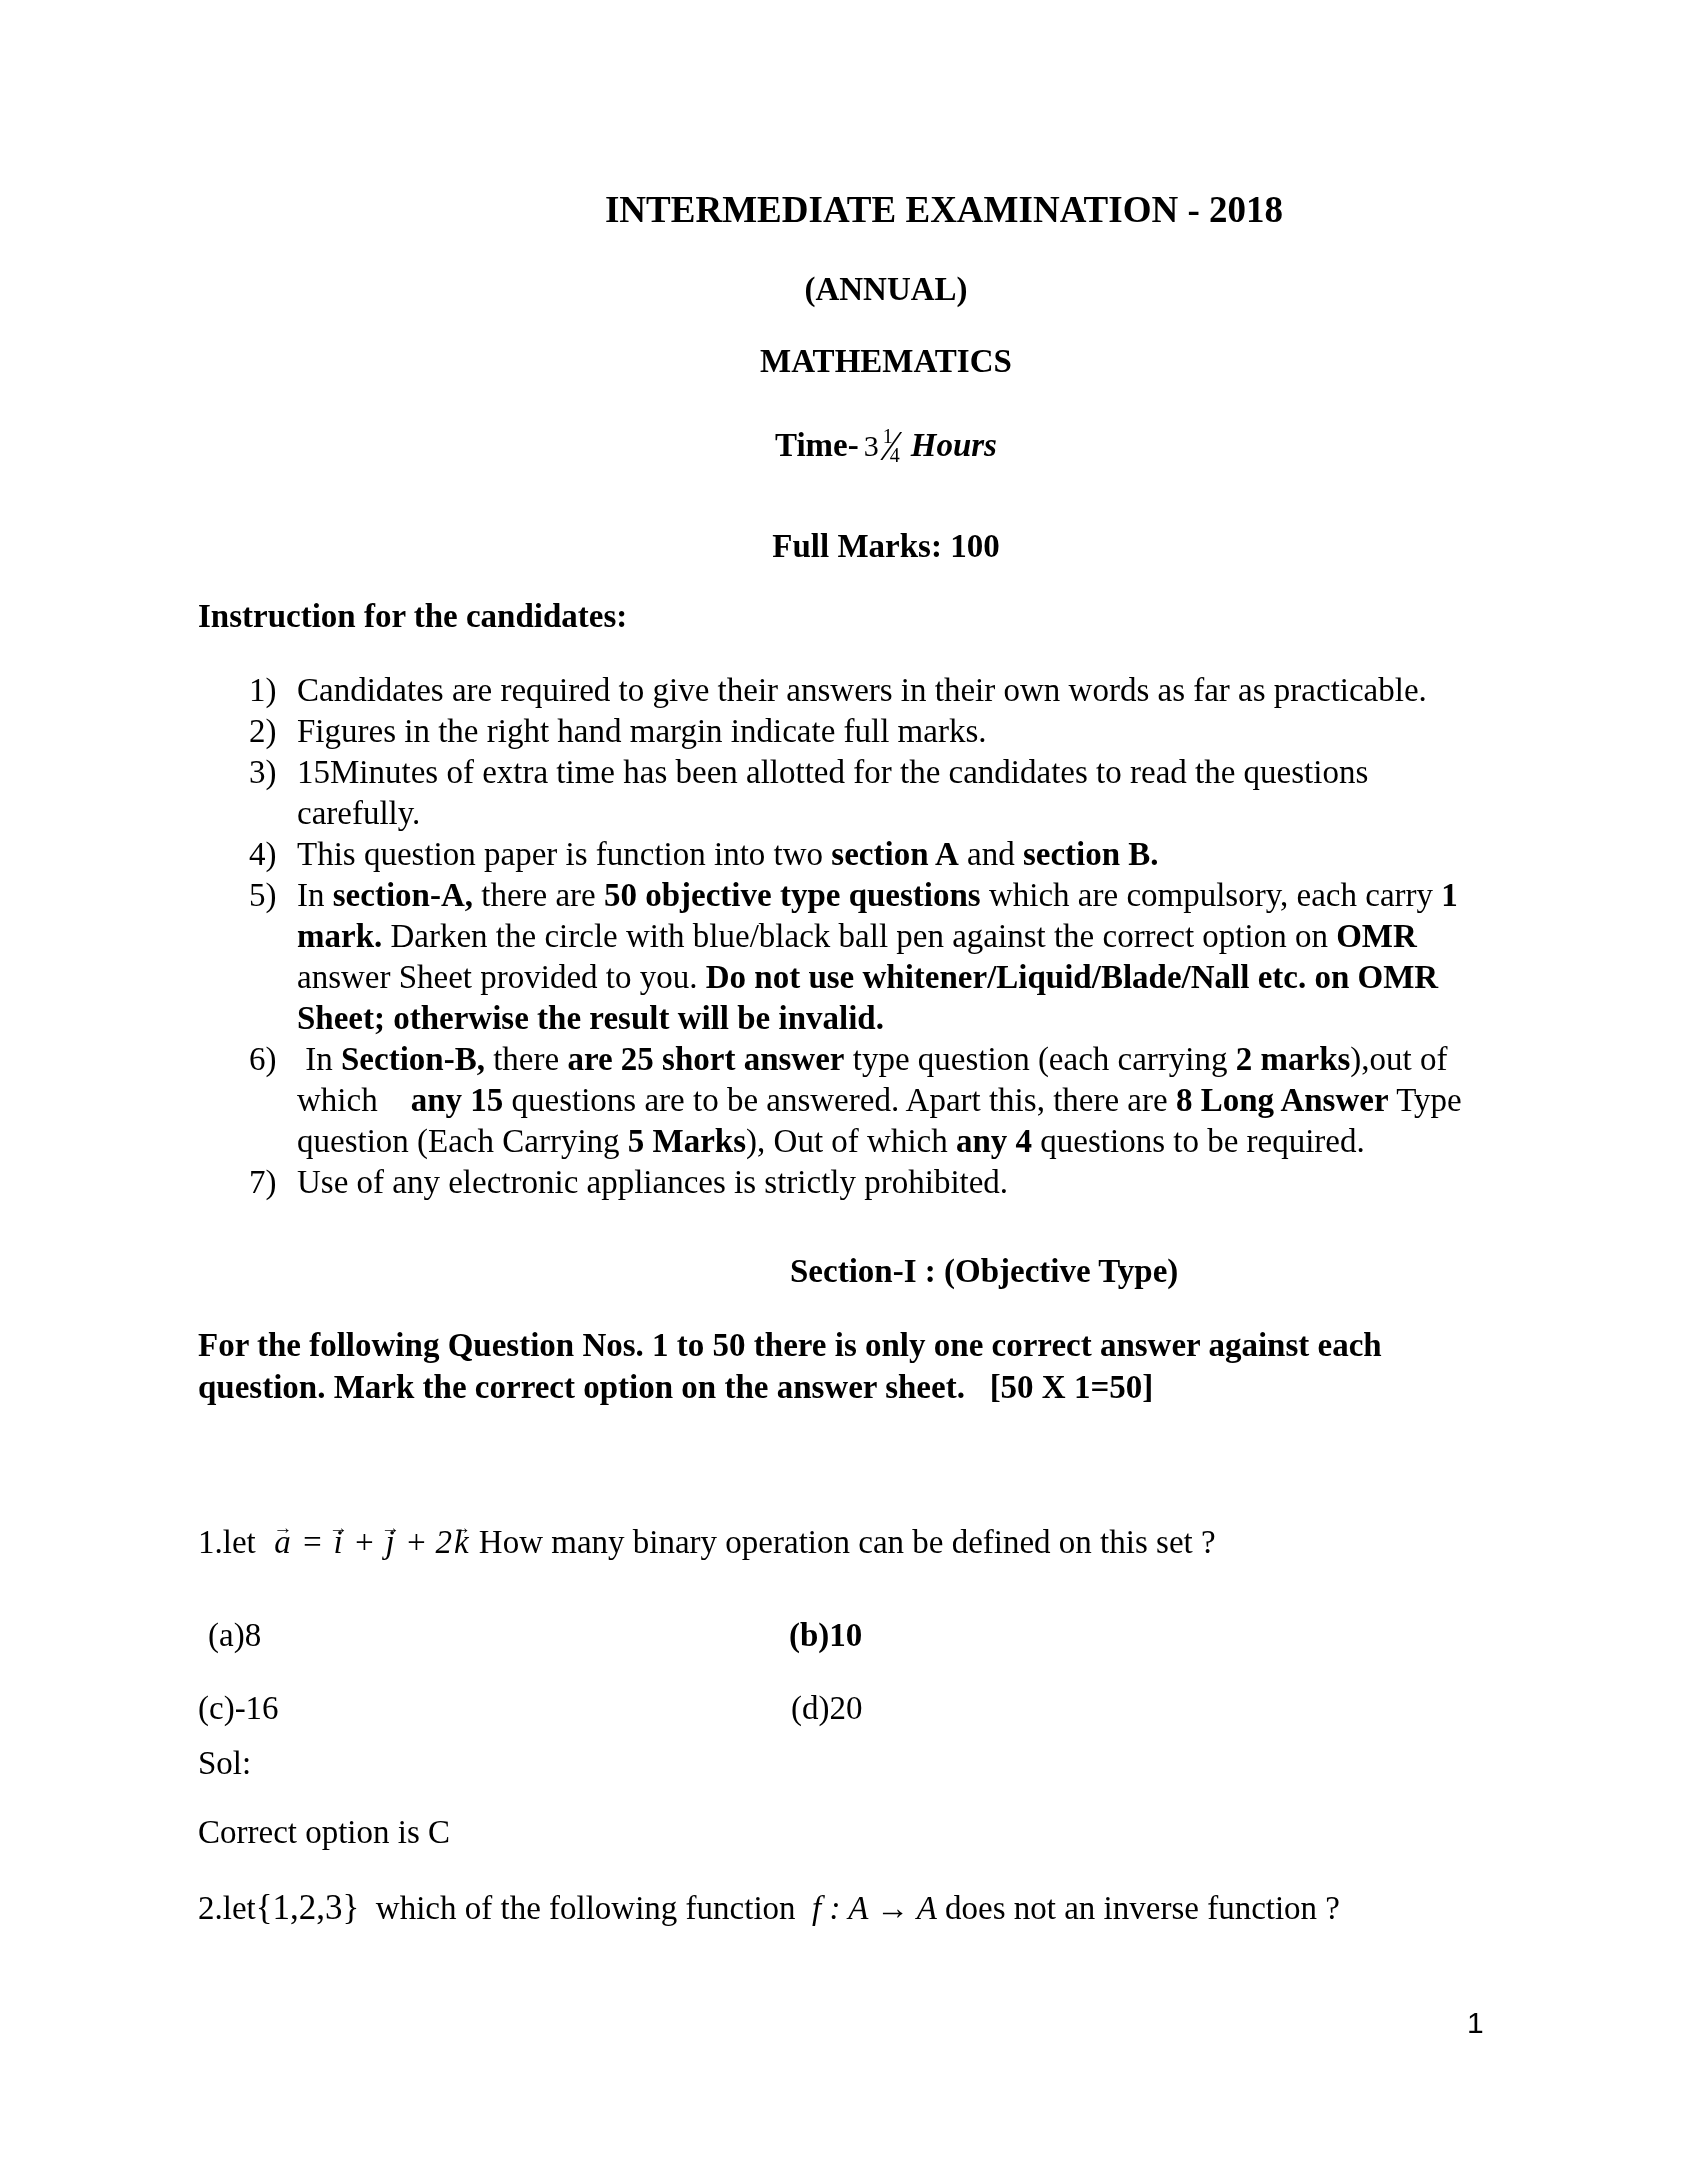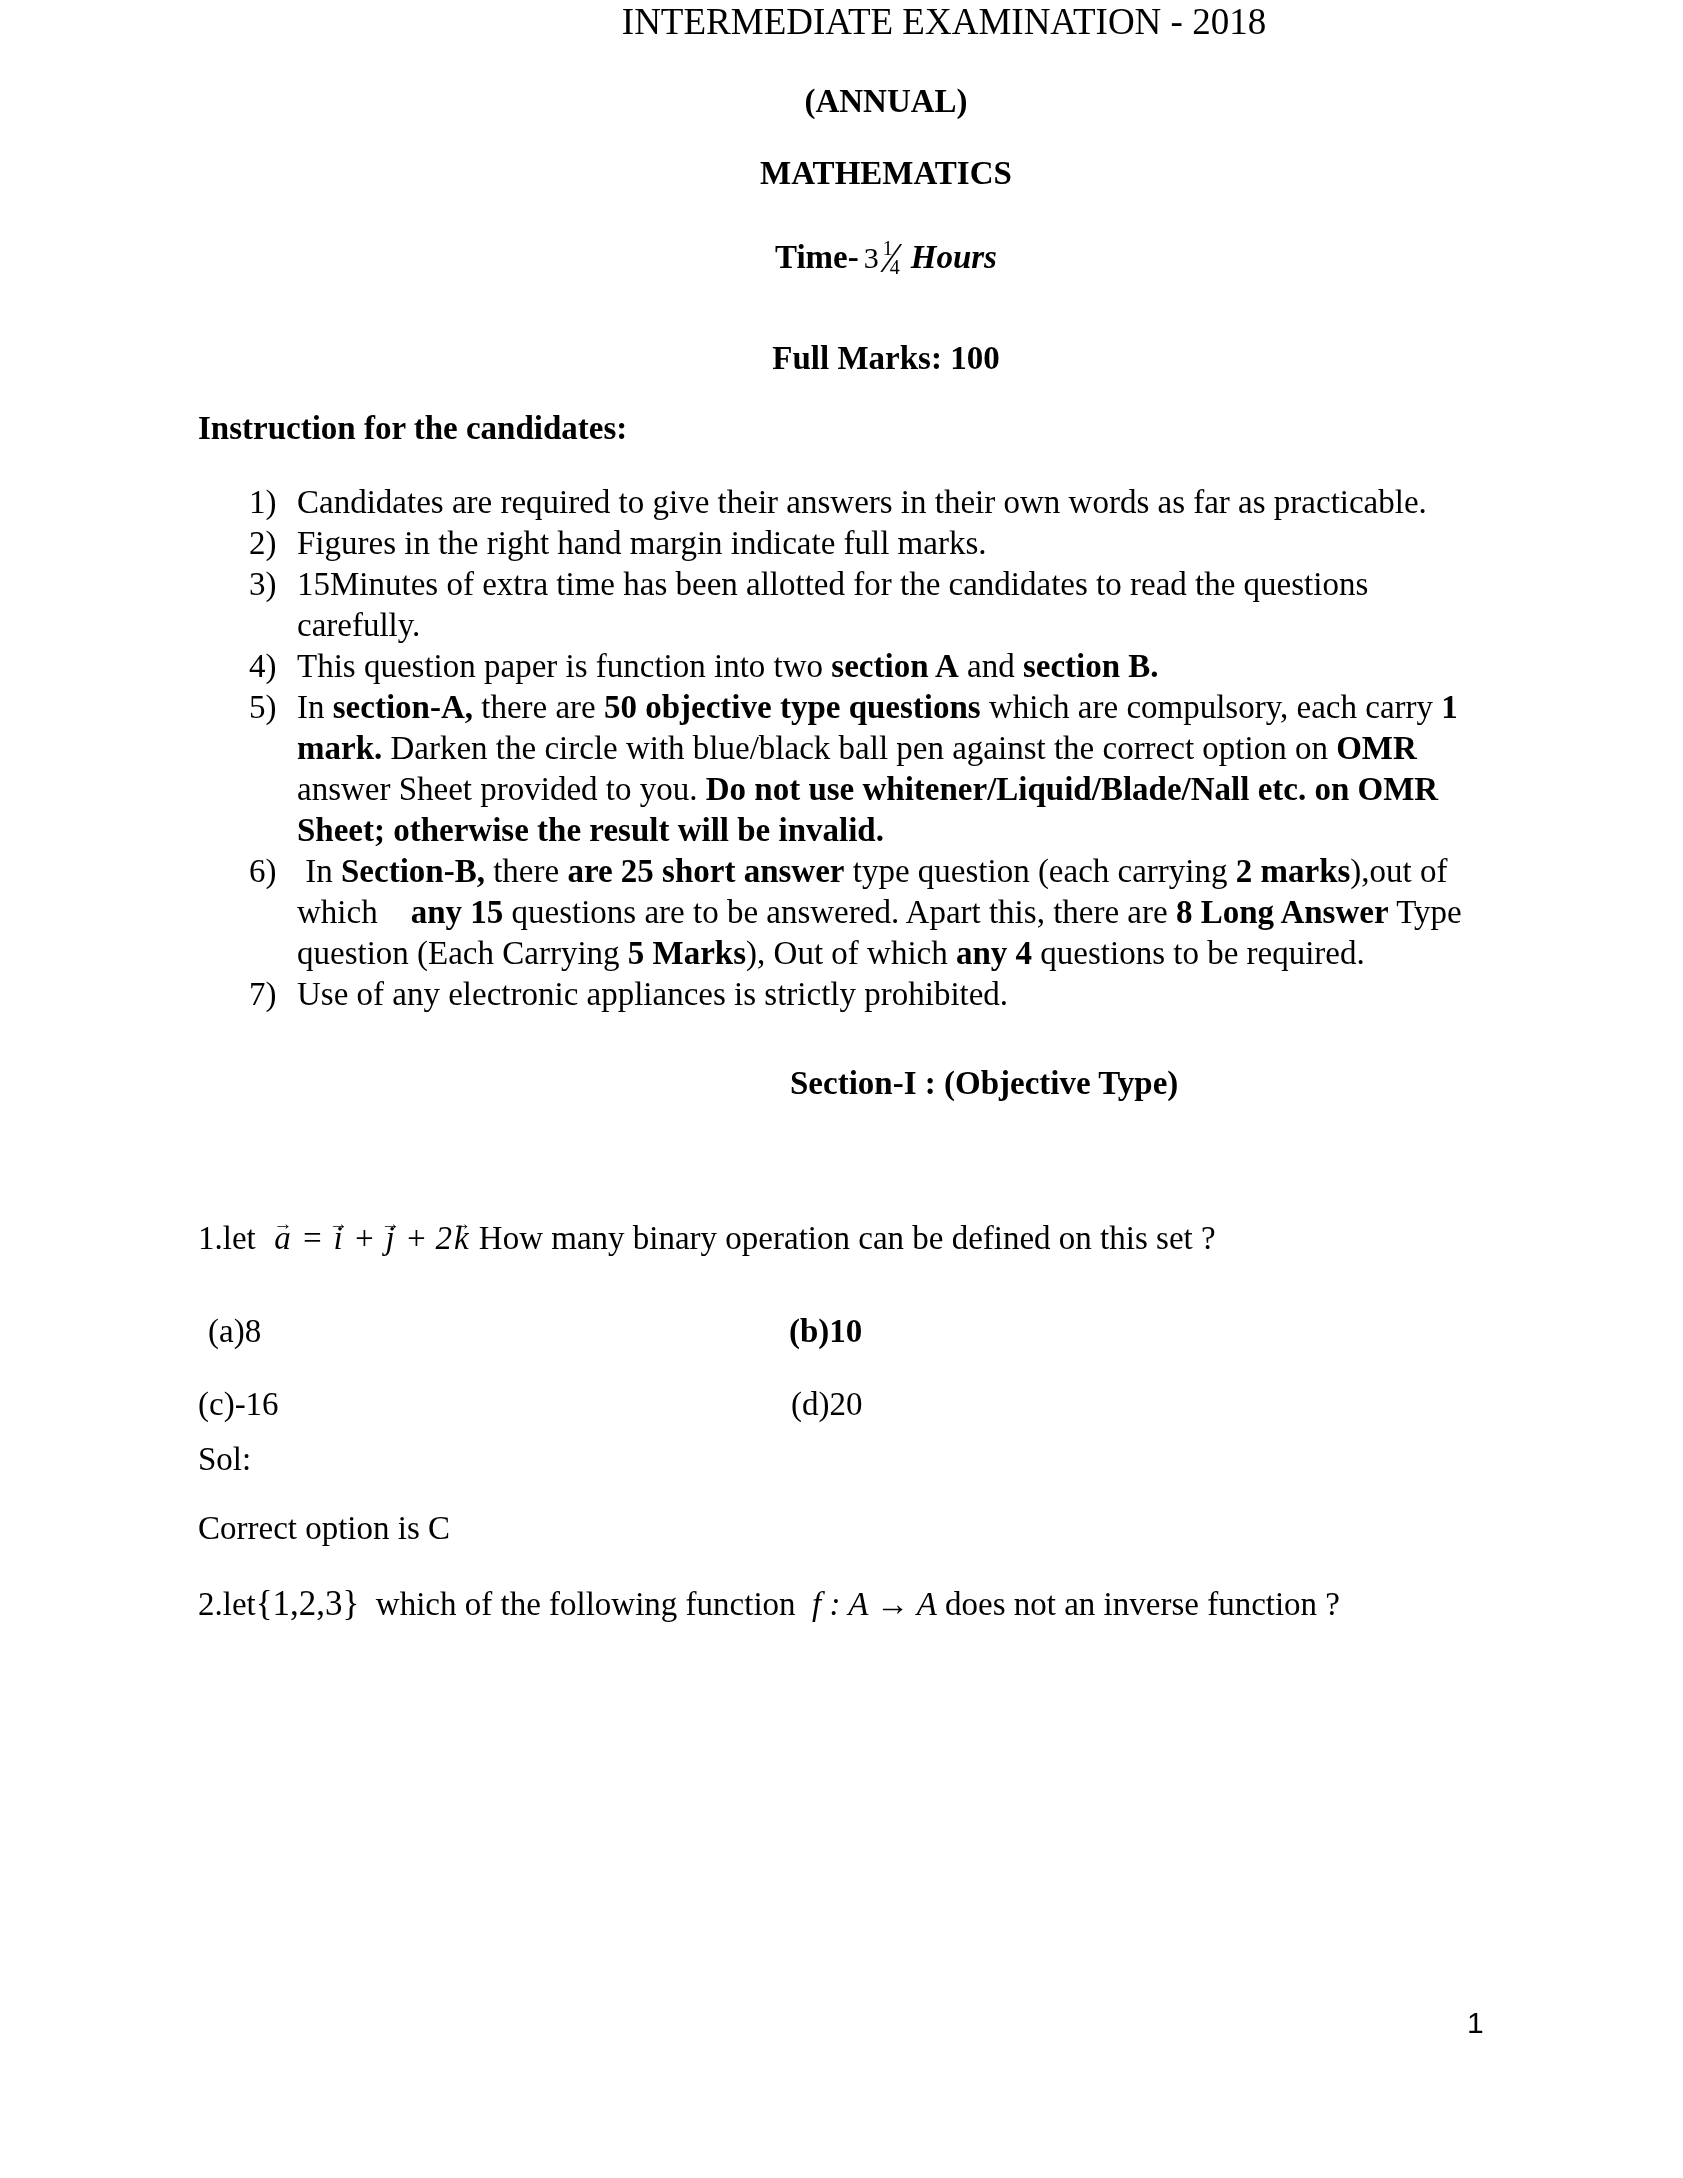--- a/index.html
+++ b/index.html
@@ -8,21 +8,21 @@
     width:1683px;height:2178px;
     background:#ffffff;color:#000000;
     font-family:"Liberation Serif","DejaVu Serif",serif;
     font-size:33px;line-height:42px;
     box-sizing:border-box;
     padding:0 109px 0 198px;
     overflow:hidden;
   }
   h1,h2,h3,p,ol,li{margin:0;padding:0;}
   .t-center{text-align:center;}
-  .title{font-size:37px;line-height:44px;font-weight:400;position:relative;left:58px;}
+  .title{font-size:37px;line-height:44px;font-weight:700;margin-top:188px;position:relative;left:58px;}
   .annual{font-weight:700;margin-top:36px;}
   .subject{font-weight:700;margin-top:30px;}
   .timeline{font-weight:700;margin-top:33px;}
   .thours{font-weight:400;font-size:30px;margin-left:5px;}
   .nfrac{font-weight:400;margin:0 10px 0 4px;white-space:nowrap;}
   .fnum{font-size:20px;vertical-align:13px;}
   .fslash{font-size:42px;vertical-align:-4px;margin:0 -5px;}
   .fden{font-size:20px;vertical-align:-6px;}
   .tsuf{margin-left:1px;font-style:italic;}
   .marks{font-weight:700;margin-top:49px;}
@@ -84,20 +84,22 @@
 answer Sheet provided to you. </span><span class="run-b">Do not use whitener/Liquid/Blade/Nall etc. on OMR
 Sheet; otherwise the result will be invalid.</span></span></li>
       <li><span class="li-num">6)</span><span class="li-body"><span> In </span><span class="run-b">Section-B,</span><span> there </span><span class="run-b">are 25 short answer</span><span> type question (each carrying </span><span class="run-b">2 marks</span><span>),out of
 which    </span><span class="run-b">any 15</span><span> questions are to be answered. Apart this, there are </span><span class="run-b">8 Long Answer</span><span> Type
 question (Each Carrying </span><span class="run-b">5 Marks</span><span>), Out of which </span><span class="run-b">any 4</span><span> questions to be required.</span></span></li>
       <li><span class="li-num">7)</span><span class="li-body"><span>Use of any electronic appliances is strictly prohibited.</span></span></li>
     </ol>
 
   <h3 class="sec-head">Section-I : (Objective Type)</h3>
 
+  <p class="intro rich"><span class="run-b">For the following Question Nos. 1 to 50 there is only one correct answer against each
+question. Mark the correct option on the answer sheet.   [50 X 1=50]</span></p>
 
   <p class="q1 rich"><span>1.let  </span><span class="run-vec">a</span><span class="run-m"> = </span><span class="run-vec">i</span><span class="run-m"> + </span><span class="run-vec">j</span><span class="run-m"> + 2</span><span class="run-vec">k</span><span> How many binary operation can be defined on this set ?</span></p>
 
   <p class="opt-row opt-row-1">
       <span class="opt opt-a">(a)8</span>
       <span class="opt opt-b">(b)10</span>
     </p>
 
   <p class="opt-row opt-row-2">
       <span class="opt opt-c">(c)-16</span>

